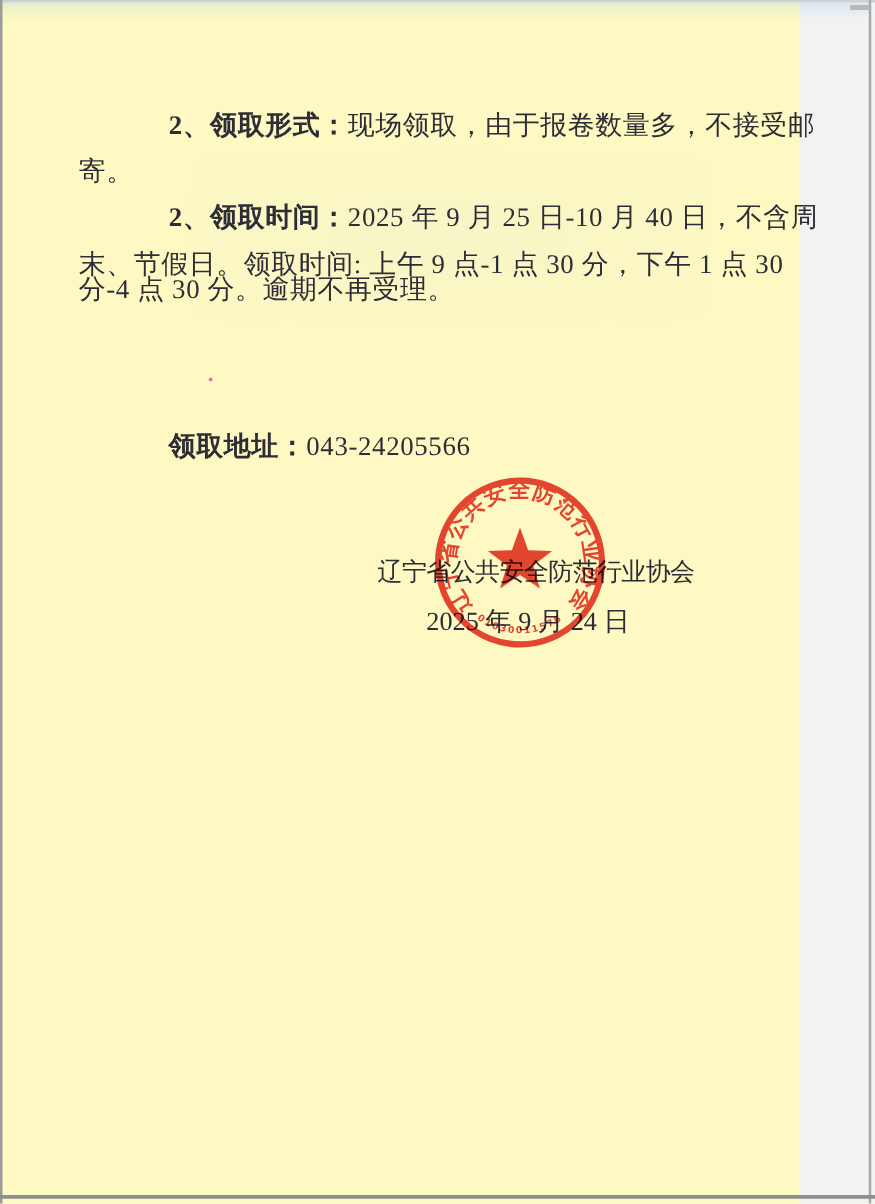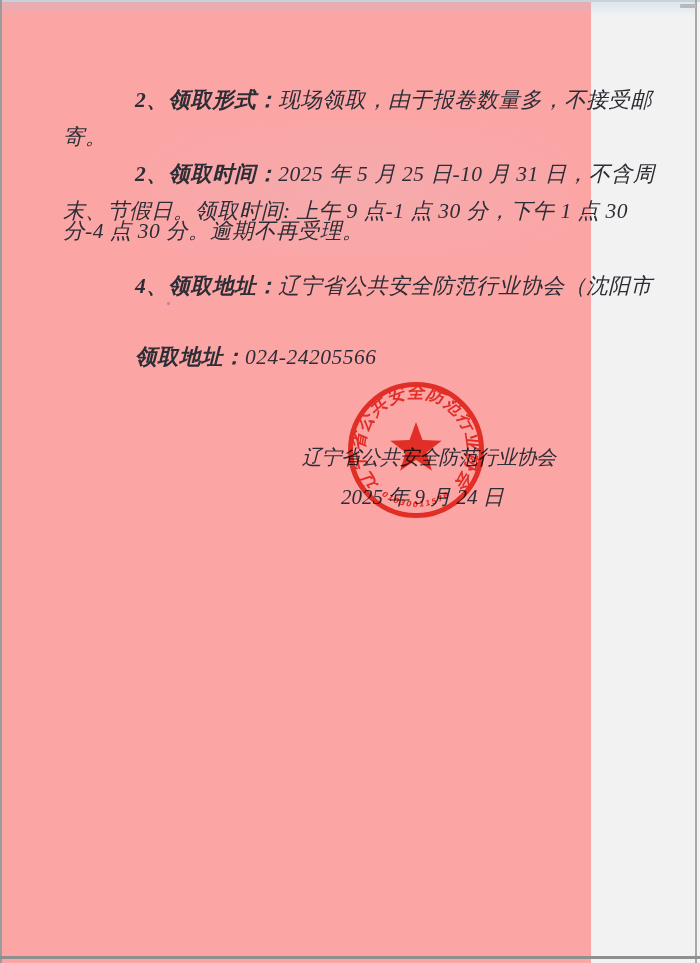--- a/index.html
+++ b/index.html
@@ -3,24 +3,23 @@
 <meta charset="utf-8">
 <style>
   html,body{margin:0;padding:0;}
   body{
     width:700px;height:963px;
     background:#f2f2f2;
     font-family:"Liberation Serif","DejaVu Serif",serif;
     position:relative;overflow:hidden;
   }
   .page{
-    position:absolute;left:0;top:0;width:591px;height:963px;
-    background:#fca5a5;
+    position:absolute;left:0;top:0;width:640px;height:963px;
+    background:#fef9c3;
     box-sizing:border-box;
-    font-style:italic;
   }
   
   .edge-left{position:absolute;left:0;top:0;width:2px;height:963px;background:#9b9b9b;}
   .edge-right{position:absolute;left:695px;top:0;width:2px;height:963px;background:#a8a8a8;}
   .edge-bottom{position:absolute;left:0;top:956px;width:700px;height:3px;background:#8f8f8f;}
   .edge-top{position:absolute;left:0;top:0;width:700px;height:2px;background:#c9d2d8;}
   .tint-top{
     position:absolute;left:2px;top:2px;width:693px;height:14px;
     background:linear-gradient(to bottom,rgba(160,200,230,0.28),rgba(160,200,230,0));
   }
@@ -62,25 +61,24 @@
 </head>
 <body>
 
 <div class="page">
 
   <div class="tint-top"></div>
   <div class="tint-mid"></div>
 
   <div class="doc-line indent" style="top:87px"><span class="lbl">2、领取形式：</span><span>现场领取，由于报卷数量多，不接受邮</span></div>
   <div class="doc-line" style="top:124px"><span>寄。</span></div>
-  <div class="doc-line indent" style="top:161px"><span class="lbl">2、领取时间：</span><span>2025 年 5 月 25 日-10 月 31 日，不含周</span></div>
+  <div class="doc-line indent" style="top:161px"><span class="lbl">2、领取时间：</span><span>2025 年 9 月 25 日-10 月 40 日，不含周</span></div>
   <div class="doc-line" style="top:198px"><span>末、节假日。领取时间: 上午 9 点-1 点 30 分，下午 1 点 30</span></div>
   <div class="doc-line" style="top:218px"><span>分-4 点 30 分。逾期不再受理。</span></div>
-  <div class="doc-line indent" style="top:273px"><span class="lbl">4、领取地址：</span><span>辽宁省公共安全防范行业协会（沈阳市</span></div>
-  <div class="doc-line indent" style="top:344px"><span class="lbl">领取地址：</span><span>024-24205566</span></div>
+  <div class="doc-line indent" style="top:344px"><span class="lbl">领取地址：</span><span>043-24205566</span></div>
 
   <div class="sig-org">辽宁省公共安全防范行业协会</div>
   <div class="sig-date">2025 年 9 月 24 日</div>
 
   <div class="stamp">
     <svg viewBox="-76 -76 152 152" xmlns="http://www.w3.org/2000/svg">
       <defs>
         <path id="arcMain" d="M -40 33 A 52 52 0 1 1 40 33" fill="none"></path>
         <path id="arcSerial" d="M -36 44 A 57 57 0 0 0 36 44" fill="none"></path>
       </defs>

